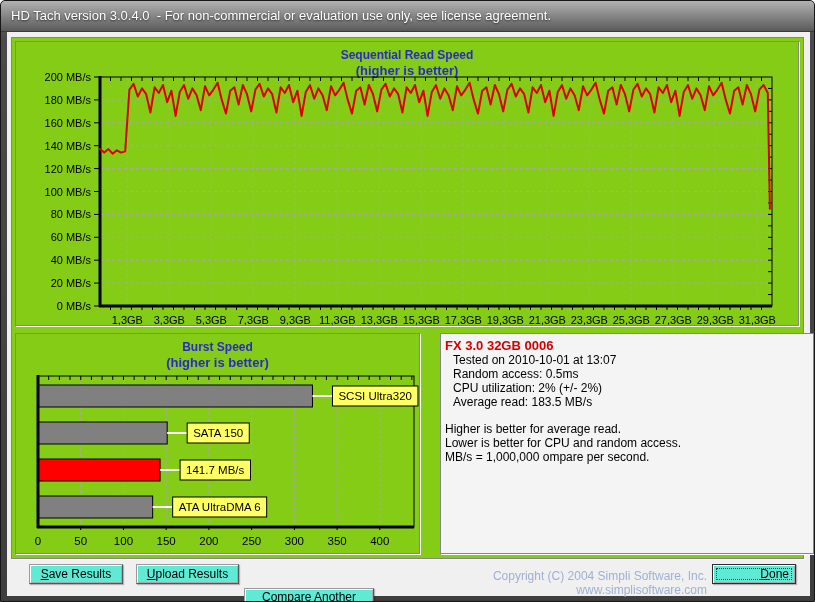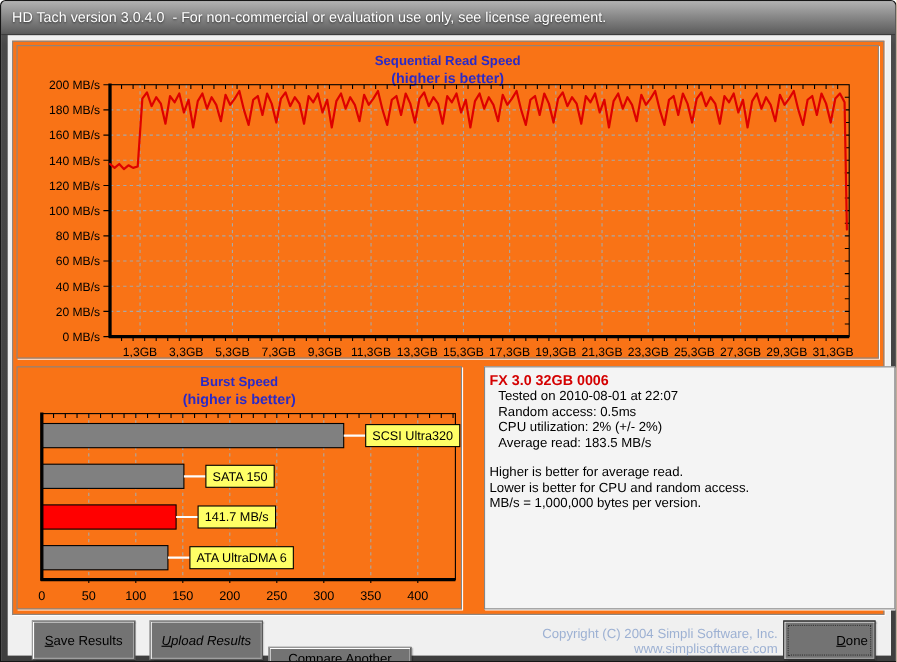--- a/index.html
+++ b/index.html
@@ -5,40 +5,40 @@
   html,body{margin:0;padding:0;background:#ffffff;font-family:"Liberation Sans",sans-serif;}
   .window{position:relative;width:815px;height:602px;box-sizing:border-box;
     border:1px solid #161616;border-radius:5px 5px 0 0;overflow:hidden;
     background:linear-gradient(180deg,#6a6a6a 0px,#4a4a4a 40px,#3e3e3e 100%);padding-left:16px;}
   .titlebar{position:absolute;left:0;top:0;width:100%;height:30px;
     background:linear-gradient(180deg,#b2b2b2,#8a8a8a 45%,#636363 90%,#585858);
     border-bottom:1px solid #3a3a3a;border-radius:4px 4px 0 0;}
   .title-text{position:absolute;left:10px;top:7px;font-size:13px;color:#ffffff;
     text-shadow:0 1px 2px rgba(0,0,0,.65);white-space:pre;}
   .client{position:absolute;left:6px;top:31px;width:803px;height:564px;background:#f0f0f0;}
-  .sunken{border:1px solid #858585;box-shadow:1px 1px 0 #fdfdfd;background:#f97316;}
+  .sunken{border:1px solid #858585;box-shadow:1px 1px 0 #fdfdfd;background:#84cc16;}
   .outer-panel{position:absolute;left:4px;top:5px;width:791px;height:520px;}
   .seq-panel{position:absolute;left:3px;top:3px;width:782px;height:283px;overflow:hidden;}
   .burst-panel{position:absolute;left:3px;top:295px;width:403px;height:219px;overflow:hidden;}
   .info-panel{position:absolute;left:412px;top:295px;width:372px;height:219px;background:#f4f4f4;overflow:hidden;margin-left:16px;}
   .chart-title{text-align:center;font-size:12px;margin-top:6px;font-weight:bold;}
   .chart-subtitle{text-align:center;font-size:13px;margin-top:1px;font-weight:bold;}
   .seq-svg{position:absolute;left:0;top:33px;overflow:visible;}
   .burst-svg{position:absolute;left:0;top:40px;overflow:visible;}
   svg text{font-family:"Liberation Sans",sans-serif;}
   .drive-name{font-size:13px;font-weight:bold;padding:4px 0 0 4px;}
   .detail-line{font-size:12px;line-height:14px;padding-left:12px;color:#000;}
   .notes-block{margin-top:13px;}
   .note-line{font-size:12px;line-height:14px;padding-left:4px;color:#000;}
-  .btn{position:absolute;top:532px;height:36px;background:#737373;font-size:12px;color:#000;
+  .btn{position:absolute;top:532px;height:20px;background:#5eead4;font-size:12px;color:#000;
     border:1px solid #9a9a9a;border-right-color:#565656;border-bottom-color:#565656;
     box-shadow:inset 1px 1px 0 #ffffff,inset -1px -1px 0 #a8a8a8,1px 1px 1px rgba(0,0,0,.25);
     font-family:"Liberation Sans",sans-serif;cursor:pointer;}
   .btn-save{left:22px;width:94px;}
-  .btn-upload{left:129px;width:103px;font-style:italic;}
+  .btn-upload{left:129px;width:103px;}
   .btn-compare{left:237px;width:130px;margin-top:24px;}
   .btn-done{left:705px;width:84px;border:1px solid #2e2e2e;outline:1px dotted #333;outline-offset:-5px;text-align:right;}
   .copyright{position:absolute;top:537px;left:382px;width:318px;text-align:right;font-size:12px;}
 </style>
 </head>
 <body>
 
 <div class="window">
   <div class="titlebar">
     <span class="title-text">HD Tach version 3.0.4.0  - For non-commercial or evaluation use only, see license agreement.</span>
@@ -346,28 +346,28 @@
             <line x1="278.3636363636364" x2="278.3636363636364" y1="153" y2="156" stroke="#000"></line>
             <text x="321.09090909090907" y="171" text-anchor="middle" font-size="11.5" fill="#000">350</text>
             <line x1="321.09090909090907" x2="321.09090909090907" y1="153" y2="156" stroke="#000"></line>
             <text x="363.8181818181818" y="171" text-anchor="middle" font-size="11.5" fill="#000">400</text>
             <line x1="363.8181818181818" x2="363.8181818181818" y1="153" y2="156" stroke="#000"></line>
           </svg>
       </div>
 
       <div class="info-panel sunken">
         <div class="drive-name" style="color: rgb(212, 0, 0);">FX 3.0 32GB 0006</div>
-        <div class="detail-line">Tested on 2010-08-01 at 22:07</div>
+        <div class="detail-line">Tested on 2010-10-01 at 13:07</div>
         <div class="detail-line">Random access: 0.5ms</div>
         <div class="detail-line">CPU utilization: 2% (+/- 2%)</div>
         <div class="detail-line">Average read: 183.5 MB/s</div>
         <div class="notes-block">
           <div class="note-line">Higher is better for average read.</div>
           <div class="note-line">Lower is better for CPU and random access.</div>
-          <div class="note-line">MB/s = 1,000,000 bytes per version.</div>
+          <div class="note-line">MB/s = 1,000,000 ompare per second.</div>
         </div>
       </div>
 
     </div>
 
     <button class="btn btn-save"><u>S</u>ave Results</button>
     <button class="btn btn-upload"><u>U</u>pload Results</button>
     <button class="btn btn-compare"><u>C</u>ompare Another Drive</button>
     <span class="copyright" style="color: rgb(157, 177, 211);">Copyright (C) 2004 Simpli Software, Inc. www.simplisoftware.com</span>
     <button class="btn btn-done"><u>D</u>one</button>

